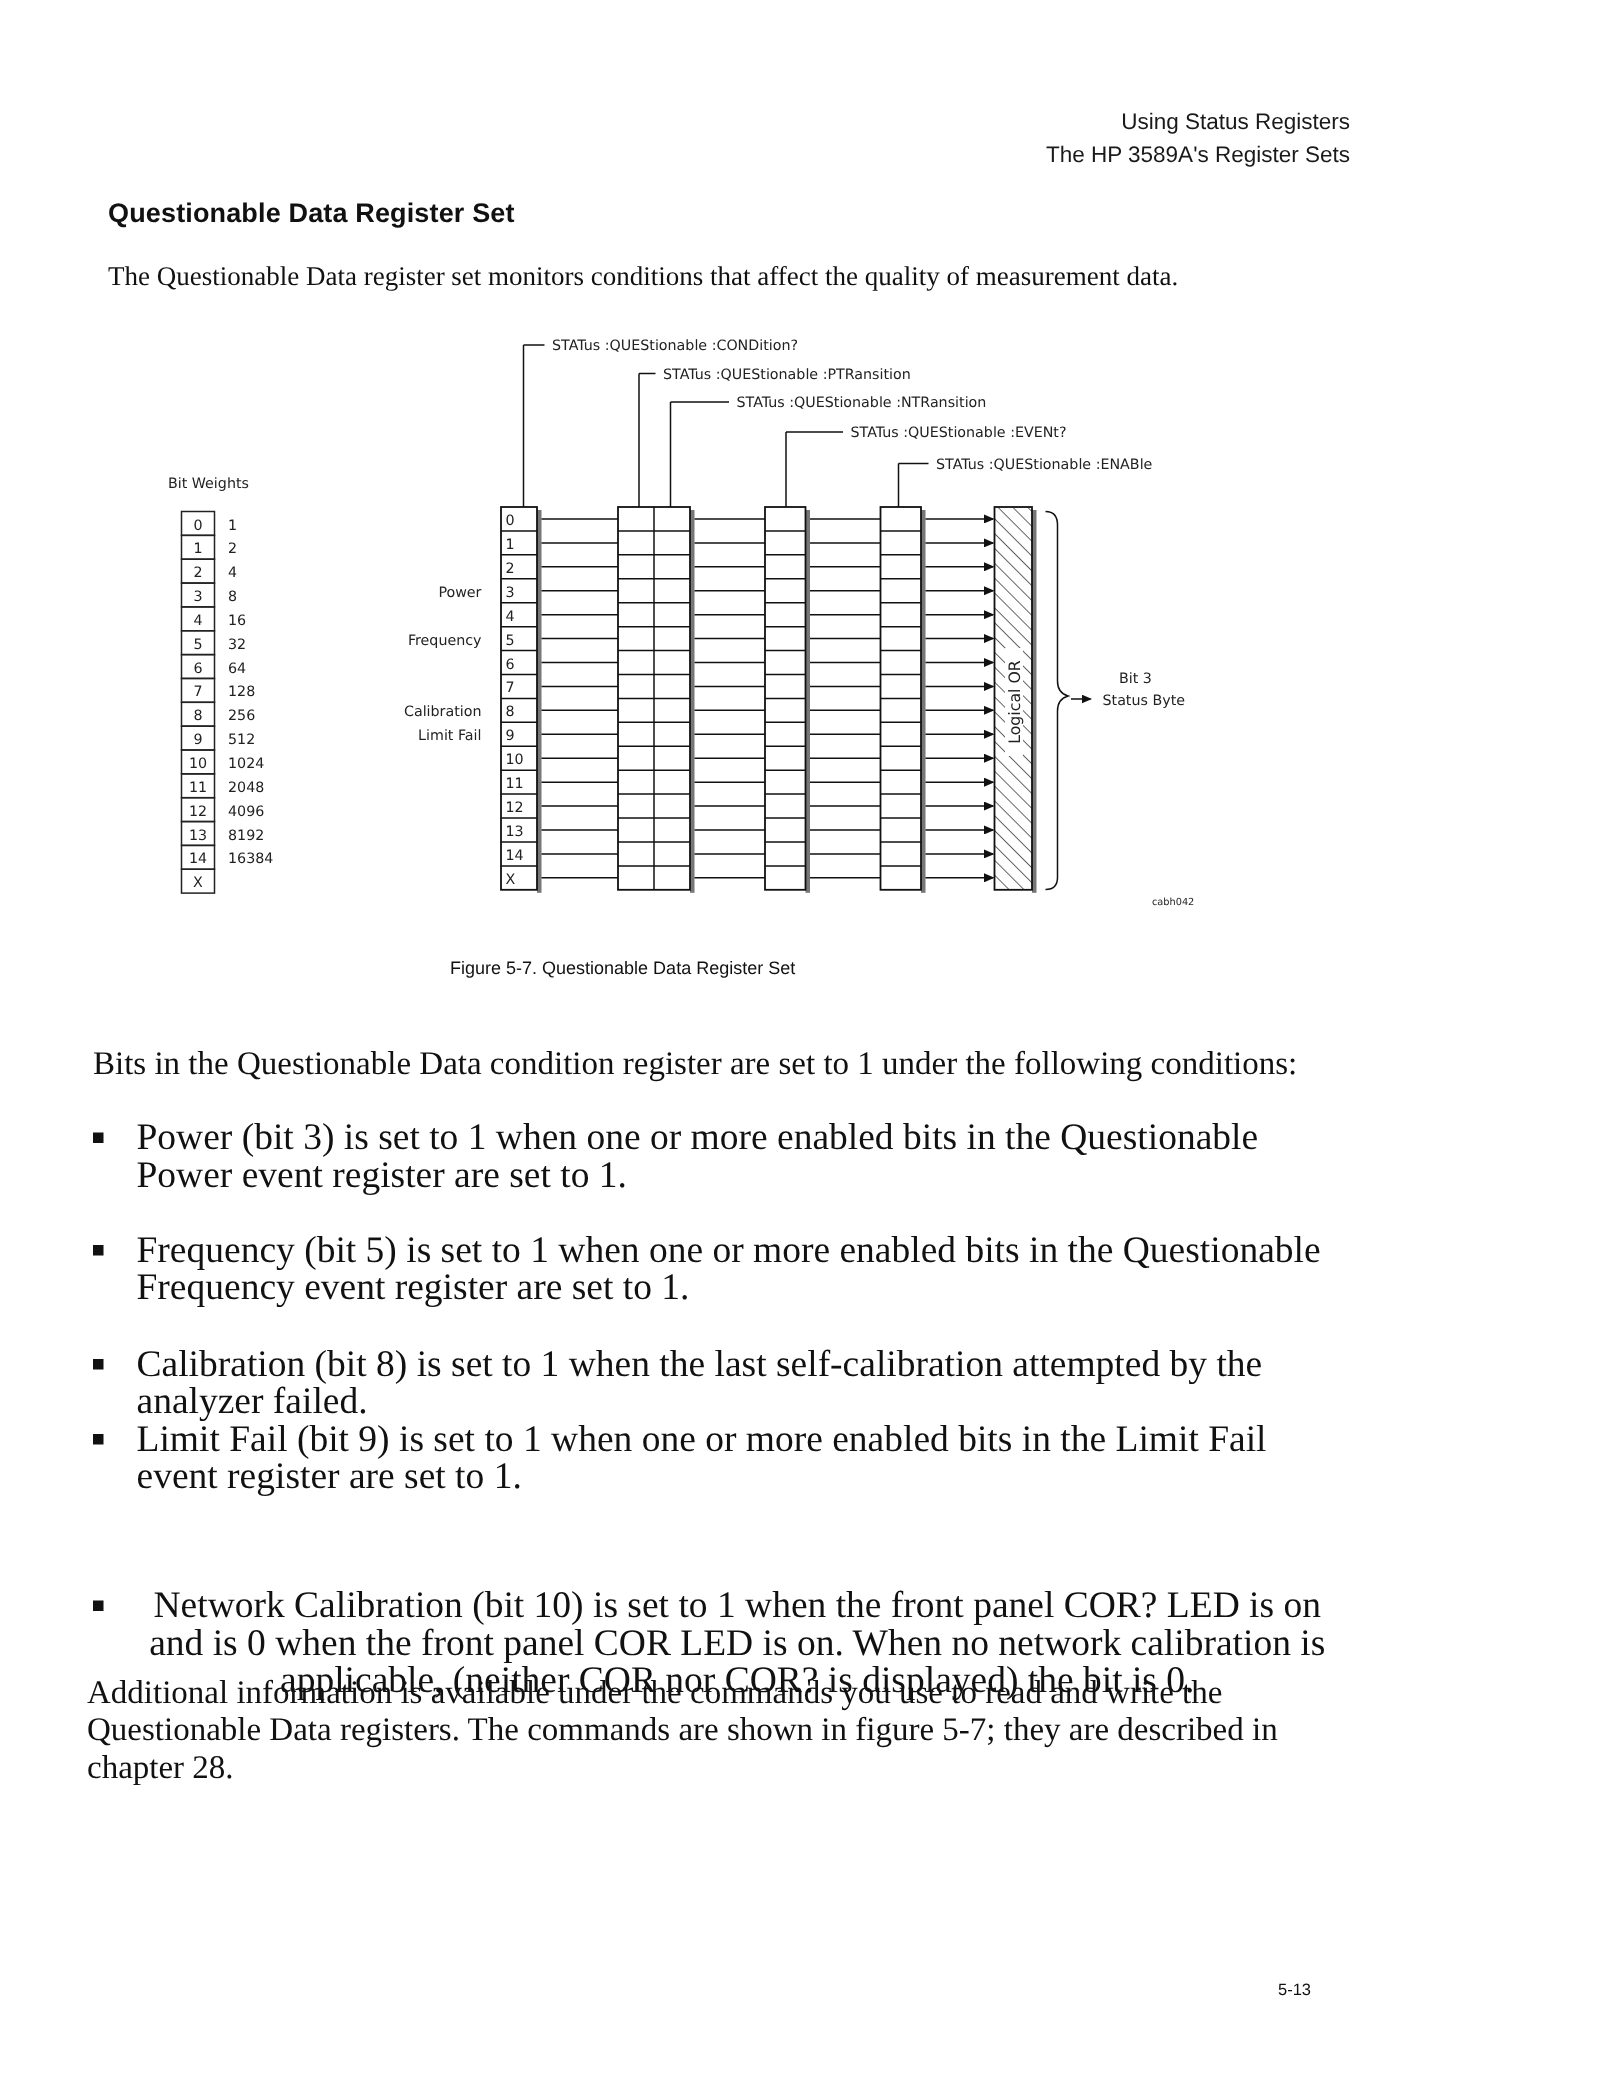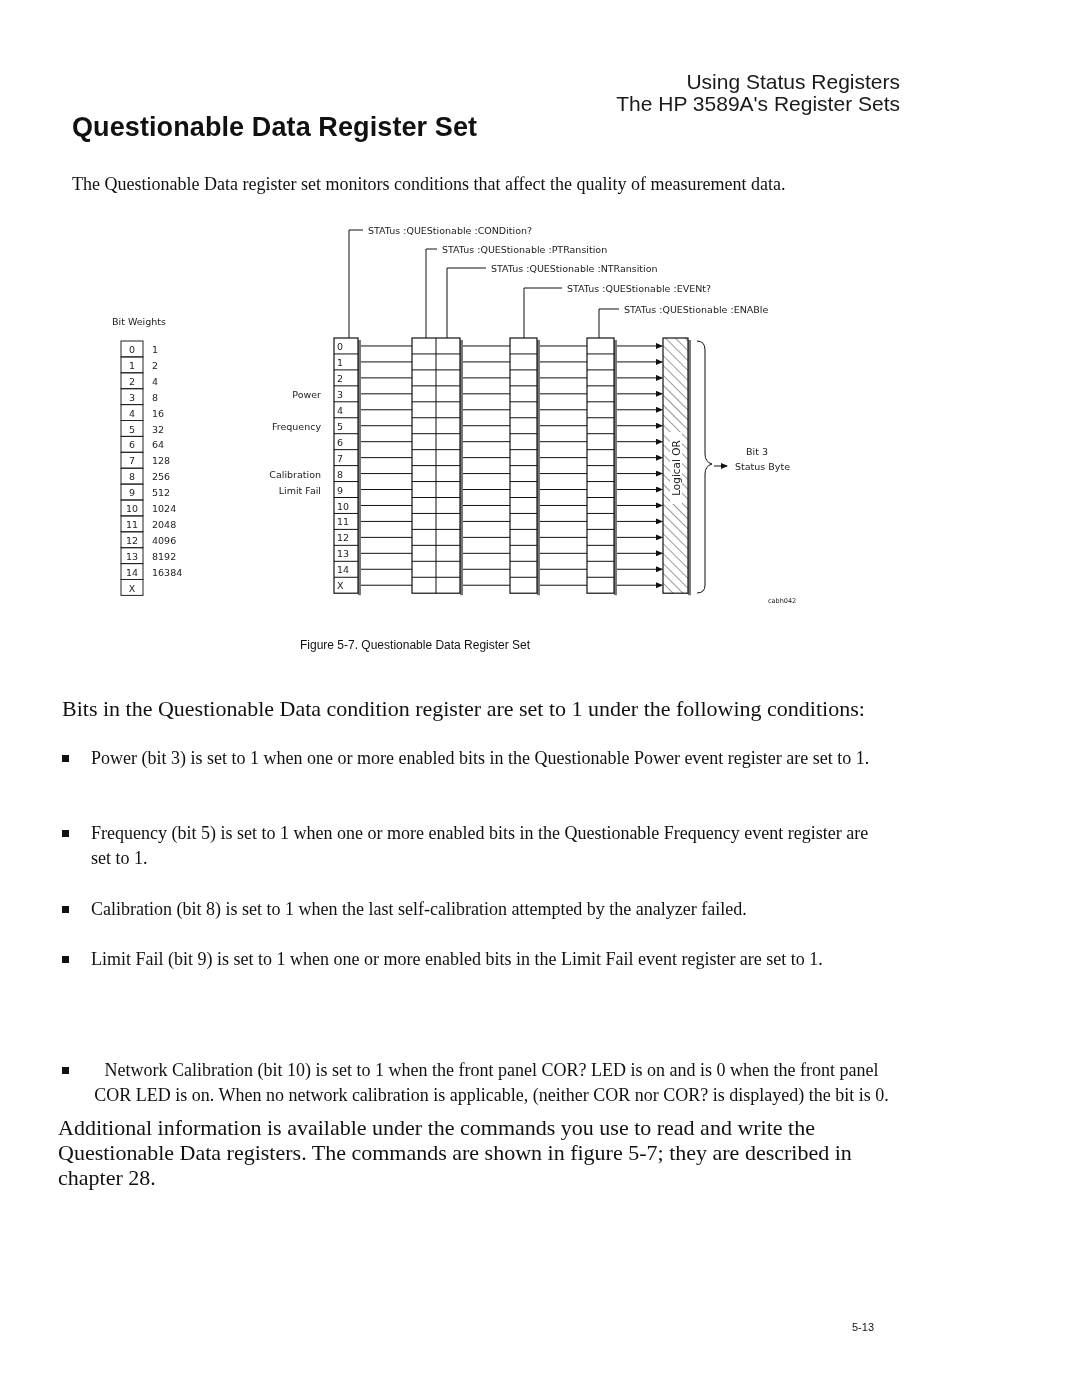--- a/index.html
+++ b/index.html
@@ -1,31 +1,31 @@
 <!DOCTYPE html>
 <html><head>
   <meta charset="utf-8">
   <style>
     html, body { margin: 0; padding: 0; background: #ffffff; }
     body { width: 1080px; height: 1397px; position: relative; overflow: hidden; color: #111; }
     .serif { font-family: "Liberation Serif", "DejaVu Serif", serif; }
     .sans { font-family: "Liberation Sans", "DejaVu Sans", sans-serif; }
     .abs { position: absolute; }
 
-    .running-head { right: 180px; top: 71px; text-align: right; font-size: 21px; line-height: 22px; color: #1a1a1a; }
-    .section-title { left: 72px; top: 112px; font-size: 27px; font-weight: bold; letter-spacing: 0.1px; }
+    .running-head { right: 180px; top: 71px; text-align: right; font-size: 15px; line-height: 22px; color: #1a1a1a; }
+    .section-title { left: 72px; top: 132px; font-size: 18px; font-weight: bold; letter-spacing: 0.1px; }
     .intro { left: 72px; top: 174px; font-size: 18px; white-space: nowrap; }
 
     .diagram { left: 0; top: 0; width: 1080px; height: 620px; }
     .diagram text { font-family: "DejaVu Sans", sans-serif; fill: #222; }
 
     .fig-caption { left: 300px; top: 638px; font-size: 12px; font-weight: normal; }
 
     .para { left: 62px; font-size: 22px; line-height: 25px; width: 830px; }
-    .bullet-item { left: 62px; width: 830px; font-size: 18px; line-height: 25px; }
+    .bullet-item { left: 62px; width: 830px; font-size: 25px; line-height: 25px; }
     .bullet-item .mark { position: absolute; left: 0; top: 9px; width: 7px; height: 7px; background: #111; }
     .bullet-item .txt { display: block; margin-left: 29px; }
 
     .folio { left: 852px; top: 1321px; font-size: 11px; }
   </style>
 </head>
 <body>
 
 <div class="abs running-head sans">
   <div>Using Status Registers</div>

